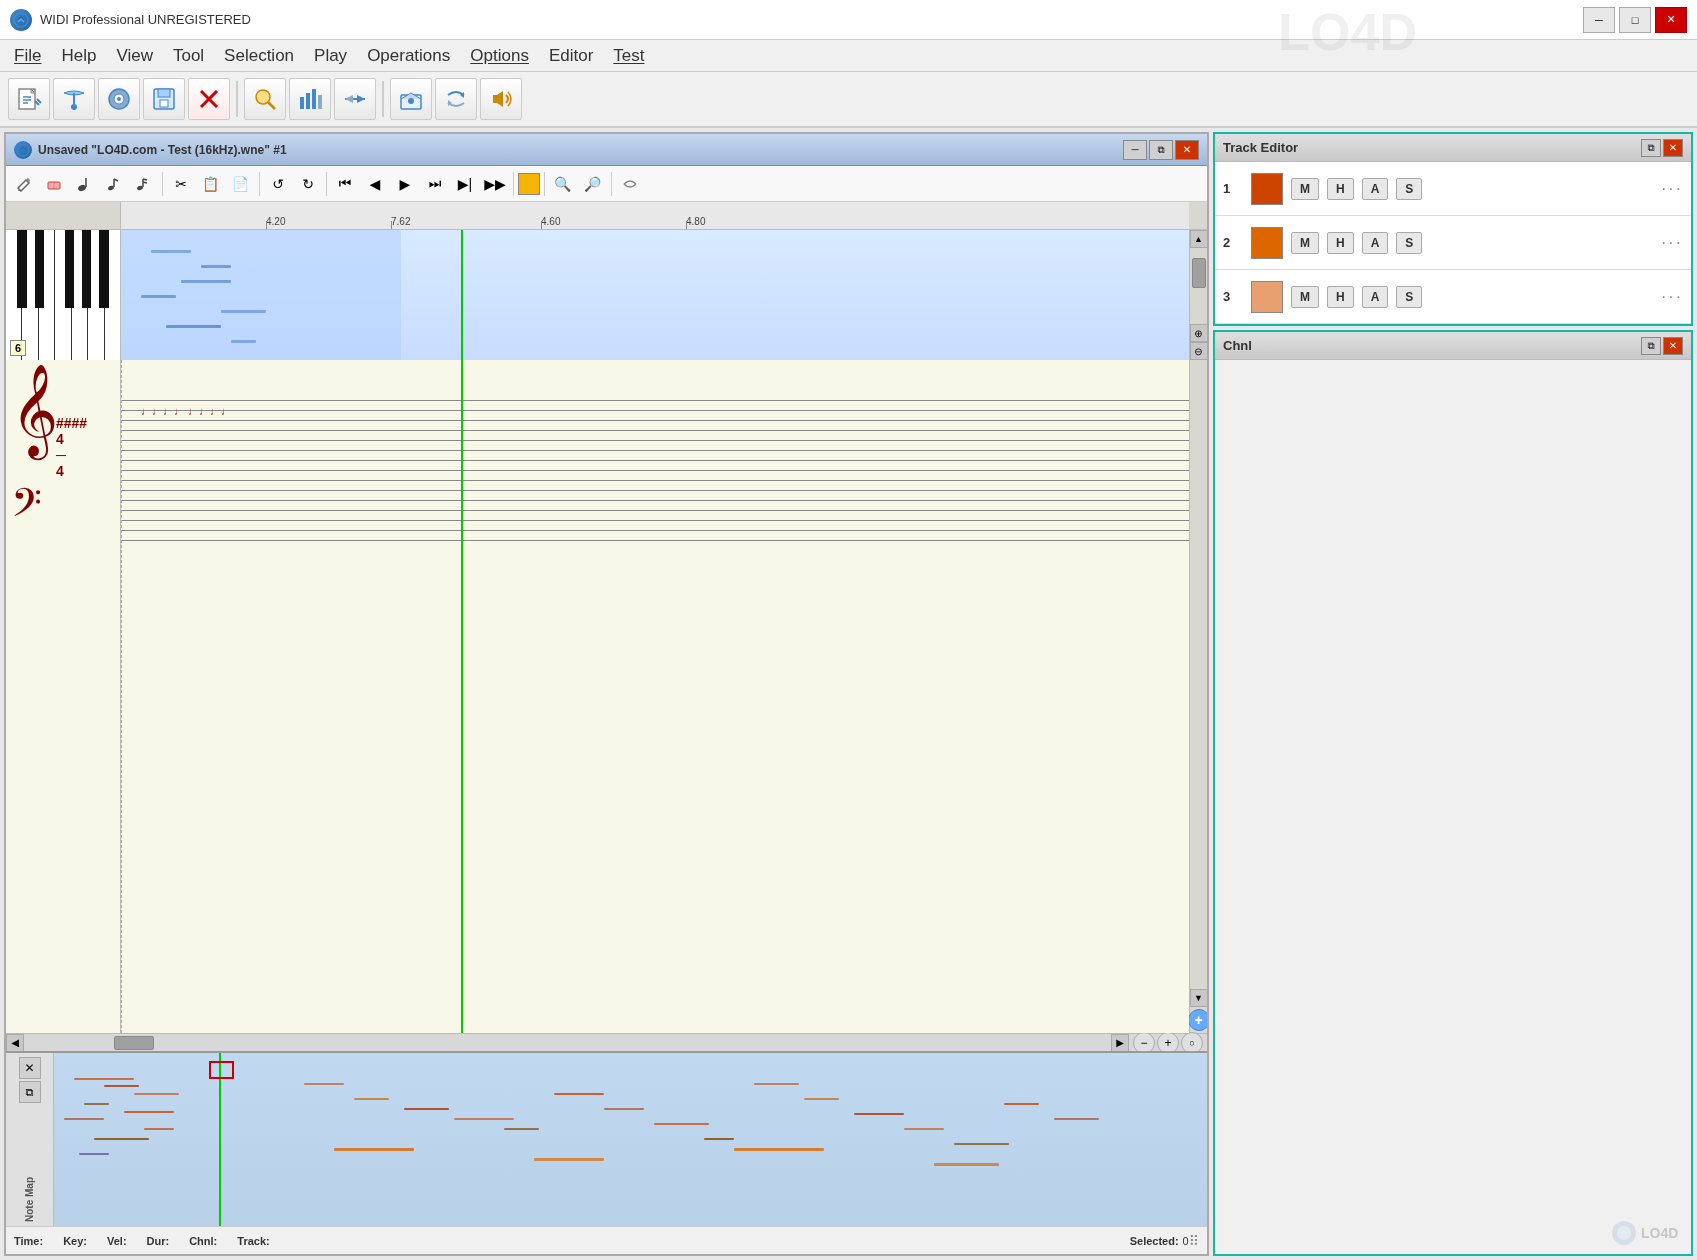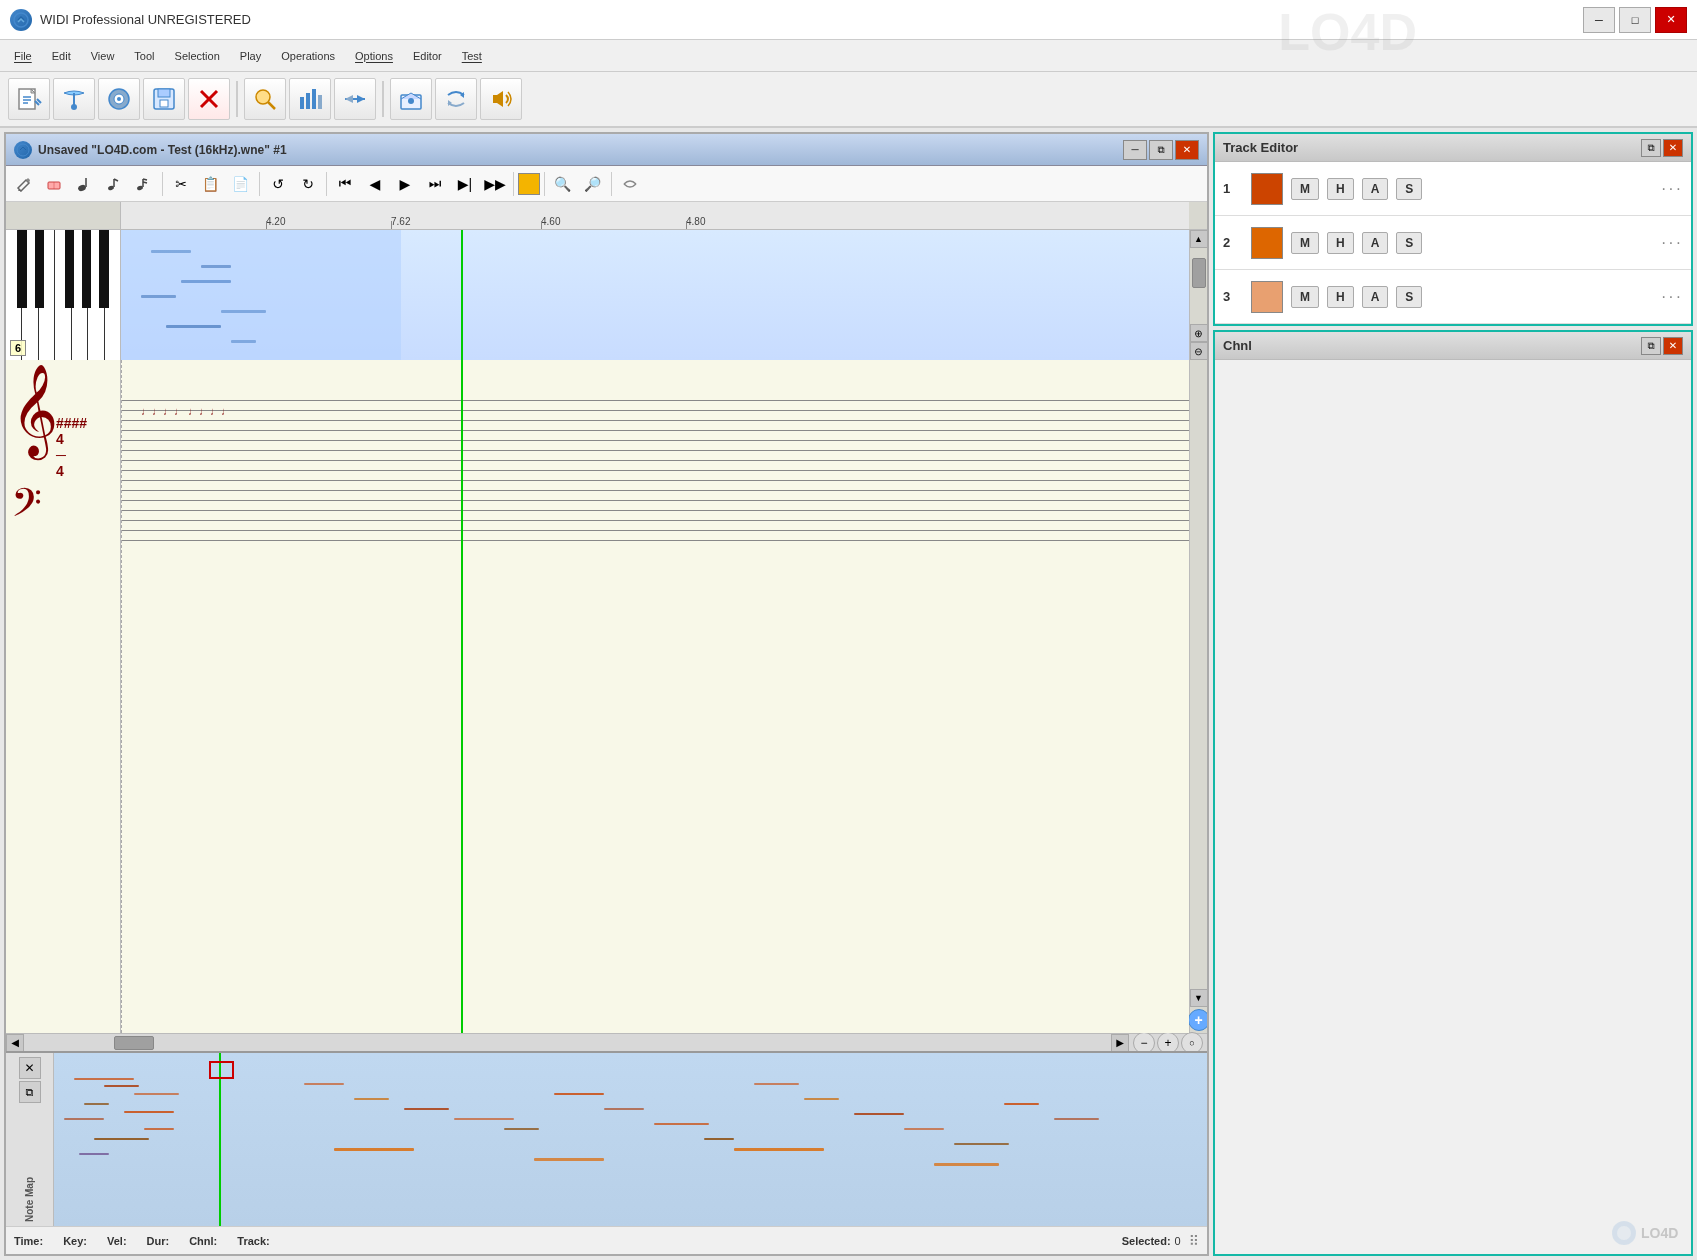--- a/index.html
+++ b/index.html
@@ -9,21 +9,21 @@
     .title-bar { background: #fff; height: 40px; display: flex; align-items: center; padding: 0 10px; border-bottom: 1px solid #ccc; justify-content: space-between; }
     .title-bar-left { display: flex; align-items: center; gap: 8px; }
     .title-bar-icon { width: 22px; height: 22px; background: linear-gradient(135deg, #4488cc, #2266aa); border-radius: 50%; display: flex; align-items: center; justify-content: center; color: white; font-size: 10px; }
     .title-bar-text { font-size: 13px; color: #333; }
     .title-bar-controls { display: flex; gap: 4px; }
     .title-btn { width: 32px; height: 26px; border: 1px solid #aaa; background: #e8e8e8; cursor: pointer; display: flex; align-items: center; justify-content: center; font-size: 11px; }
     .title-btn.close { background: #cc0000; color: white; border-color: #aa0000; }
     
     
     .menu-bar { background: #f0f0f0; height: 32px; display: flex; align-items: center; padding: 0 4px; border-bottom: 1px solid #ccc; }
-    .menu-item { padding: 4px 10px; cursor: pointer; font-size: 11px; color: #333; text-decoration: none; }
+    .menu-item { padding: 4px 10px; cursor: pointer; font-size: 17px; color: #333; text-decoration: none; }
     .menu-item.underline { text-decoration: underline; text-underline-offset: 2px; }
     
     
     .toolbar { background: #f0f0f0; height: 56px; display: flex; align-items: center; padding: 4px 8px; gap: 3px; border-bottom: 2px solid #ccc; }
     .tool-btn { width: 42px; height: 42px; border: 1px solid #ccc; background: linear-gradient(180deg, #fff 0%, #e8e8e8 100%); cursor: pointer; display: flex; align-items: center; justify-content: center; font-size: 18px; border-radius: 2px; }
     .tool-separator { width: 2px; height: 36px; background: #ccc; margin: 0 3px; }
     
     
     .main-content { display: flex; height: calc(1260px - 40px - 32px - 56px); background: #e8e8e8; }
     
@@ -101,21 +101,21 @@
   </div>
   <div class="title-bar-controls">
     <button class="title-btn">─</button>
     <button class="title-btn">□</button>
     <button class="title-btn close">✕</button>
   </div>
 </div>
 
 <div class="menu-bar">
   <span class="menu-item underline">File</span>
-  <span class="menu-item">Edit</span>
+  <span class="menu-item">Help</span>
   <span class="menu-item">View</span>
   <span class="menu-item">Tool</span>
   <span class="menu-item">Selection</span>
   <span class="menu-item">Play</span>
   <span class="menu-item">Operations</span>
   <span class="menu-item underline">Options</span>
   <span class="menu-item">Editor</span>
   <span class="menu-item underline">Test</span>
 </div>
 
@@ -496,21 +496,21 @@
         <span></span>
       </div>
       <div class="status-item">
         <span class="status-label">Chnl:</span>
         <span></span>
       </div>
       <div class="status-item">
         <span class="status-label">Track:</span>
         <span></span>
       </div>
-      <div style="margin-left:auto;display:flex;align-items:center;gap:8px;justify-content:flex-end;">
+      <div style="margin-left:auto;display:flex;align-items:center;justify-content:flex-end;">
         <div class="status-item">
           <span class="status-label">Selected:</span>
           <span>0</span>
         </div>
         <span class="status-grip">⠿</span>
       </div>
     </div>
 
   </div>
 

